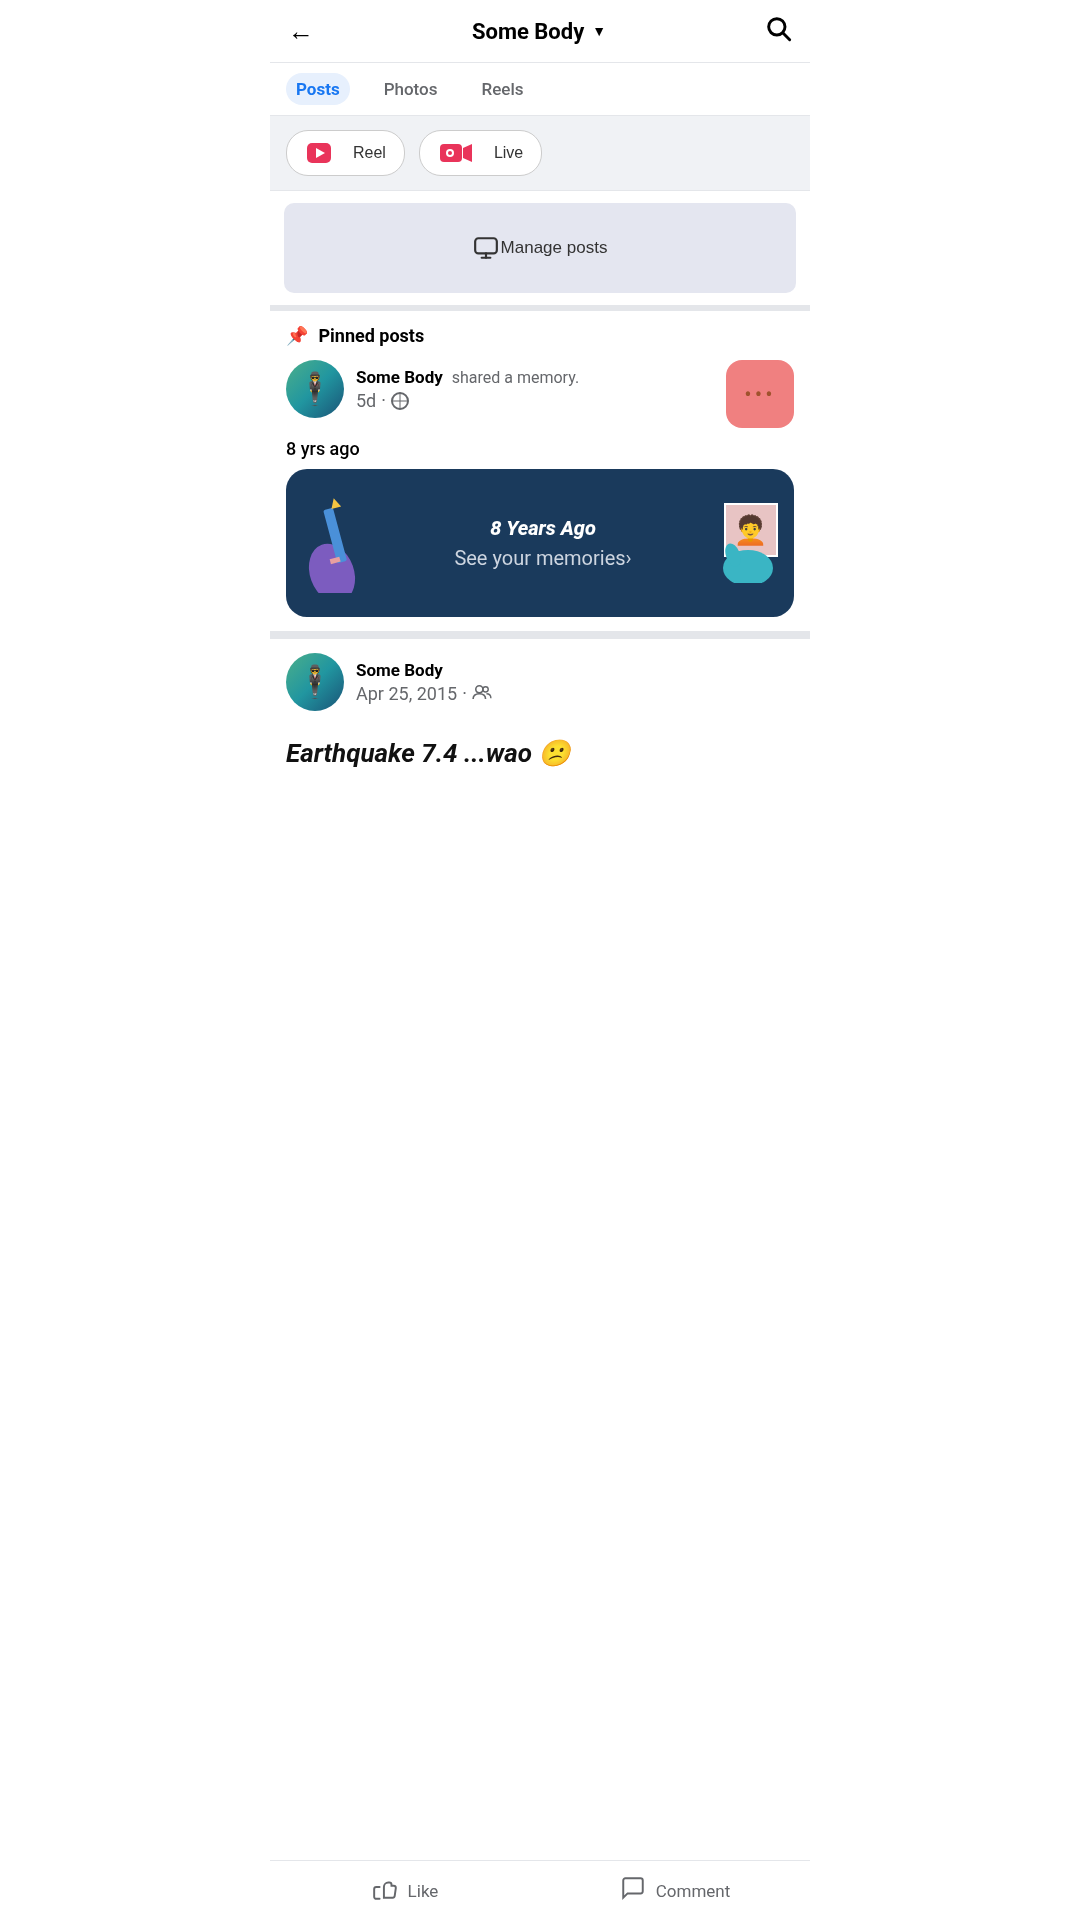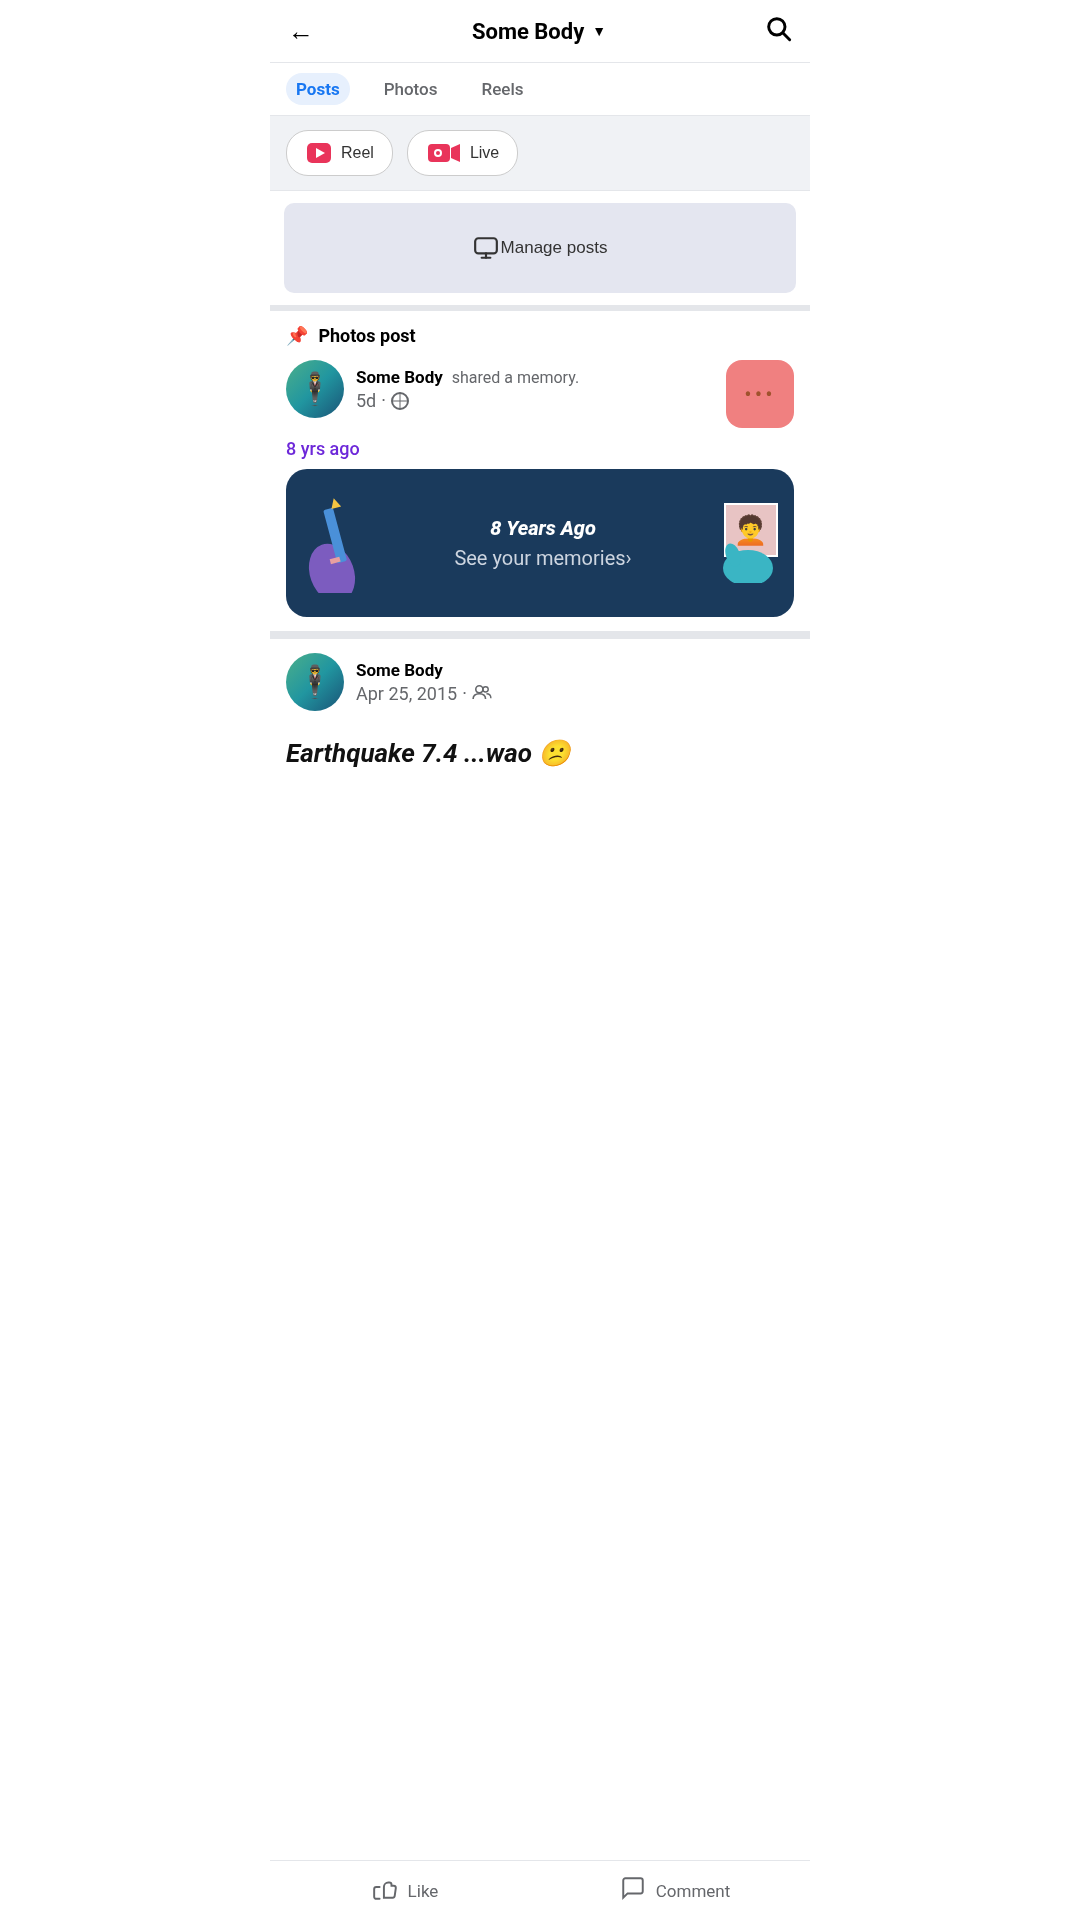--- a/index.html
+++ b/index.html
@@ -67,21 +67,21 @@
       display: flex;
       align-items: center;
       padding: 14px 16px;
       gap: 14px;
       border-bottom: 1px solid #e4e6ea;
       background: #f0f2f5;
     }
     .action-btn {
       display: flex;
       align-items: center;
-      gap: 8px;
+      gap: 20px;
       background: #fff;
       border: 1.5px solid #ccc;
       border-radius: 22px;
       padding: 8px 18px;
       font-size: 16px;
       font-weight: 500;
       cursor: pointer;
       color: #333;
     }
     .reel-icon {
@@ -191,21 +191,21 @@
     }
     .more-dots {
       font-size: 22px;
       color: #a0522d;
       letter-spacing: 3px;
     }
 
     .years-ago-label {
       font-size: 18px;
       font-weight: 500;
-      color: #6d28d9;
+      color: #000000;
       margin-bottom: 10px;
     }
 
     
     .memory-banner {
       background: #1a3a5c;
       border-radius: 21px;
       overflow: hidden;
       margin-bottom: 14px;
       display: flex;
@@ -395,21 +395,21 @@
       <line x1="8" y1="21" x2="16" y2="21"></line>
       <line x1="12" y1="17" x2="12" y2="21"></line>
     </svg>
     <span>Manage posts</span>
   </button>
 </div>
 
 <div class="pinned-section">
   <div class="pinned-header">
     <span class="pin-icon">📌</span>
-    <span>Photos post</span>
+    <span>Pinned posts</span>
   </div>
 
   <div class="post-header">
     <div class="post-user-info">
       <div class="avatar">
         <div class="avatar-inner">
 
           <span style="font-size:32px;">🕴️</span>
         </div>
       </div>

